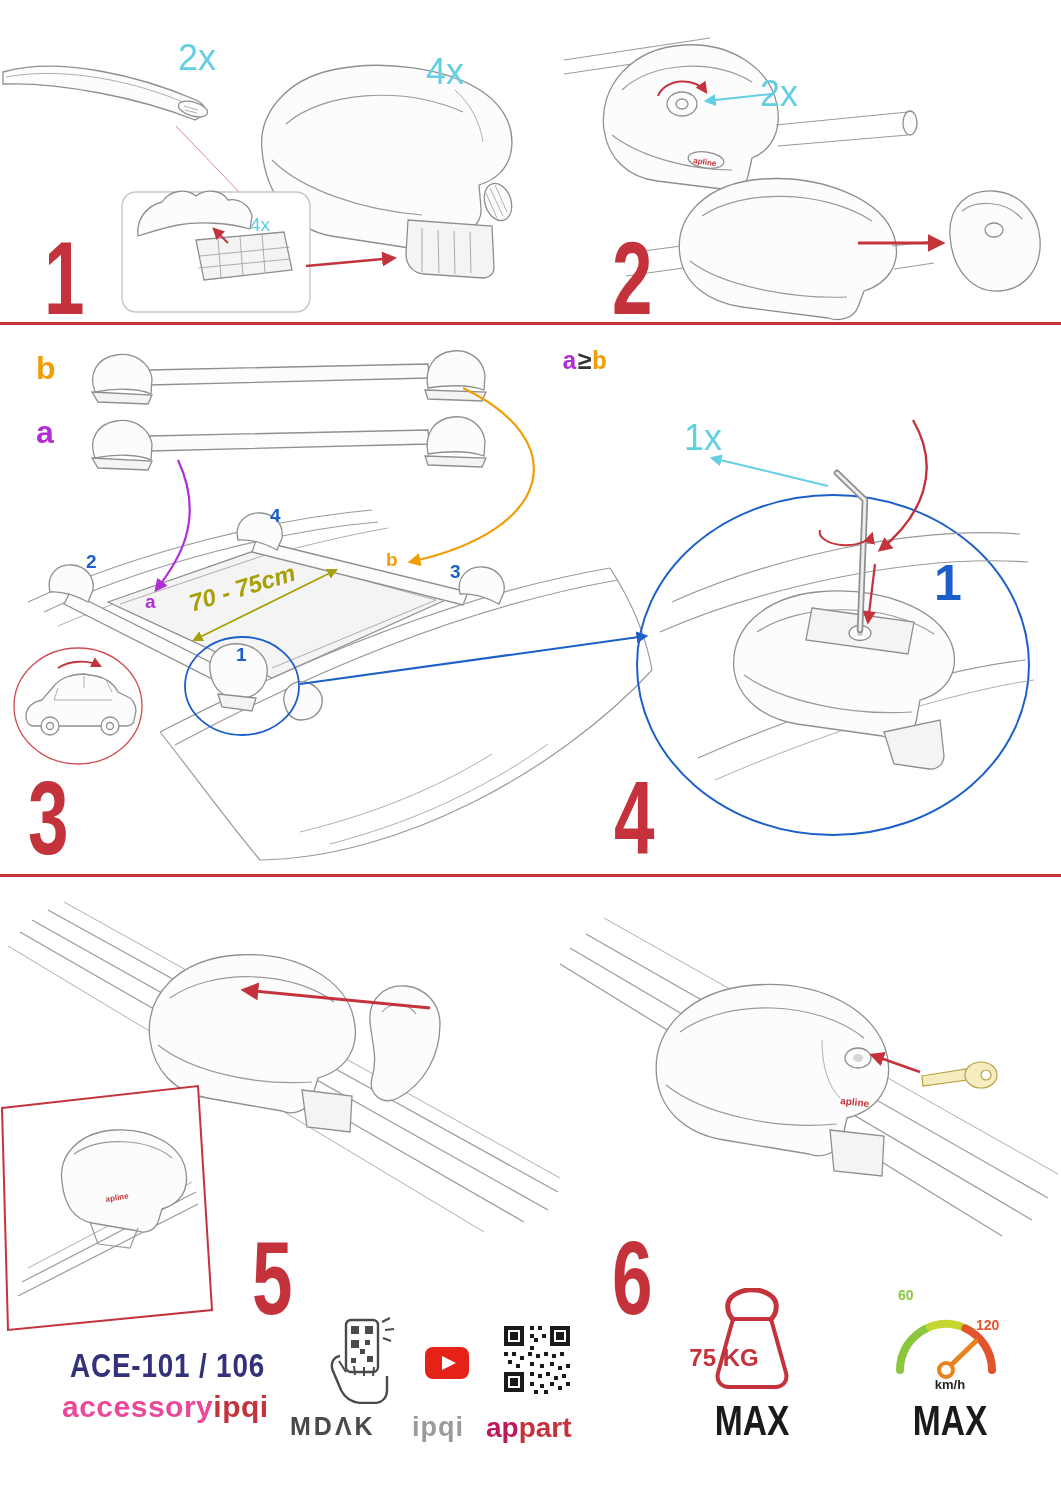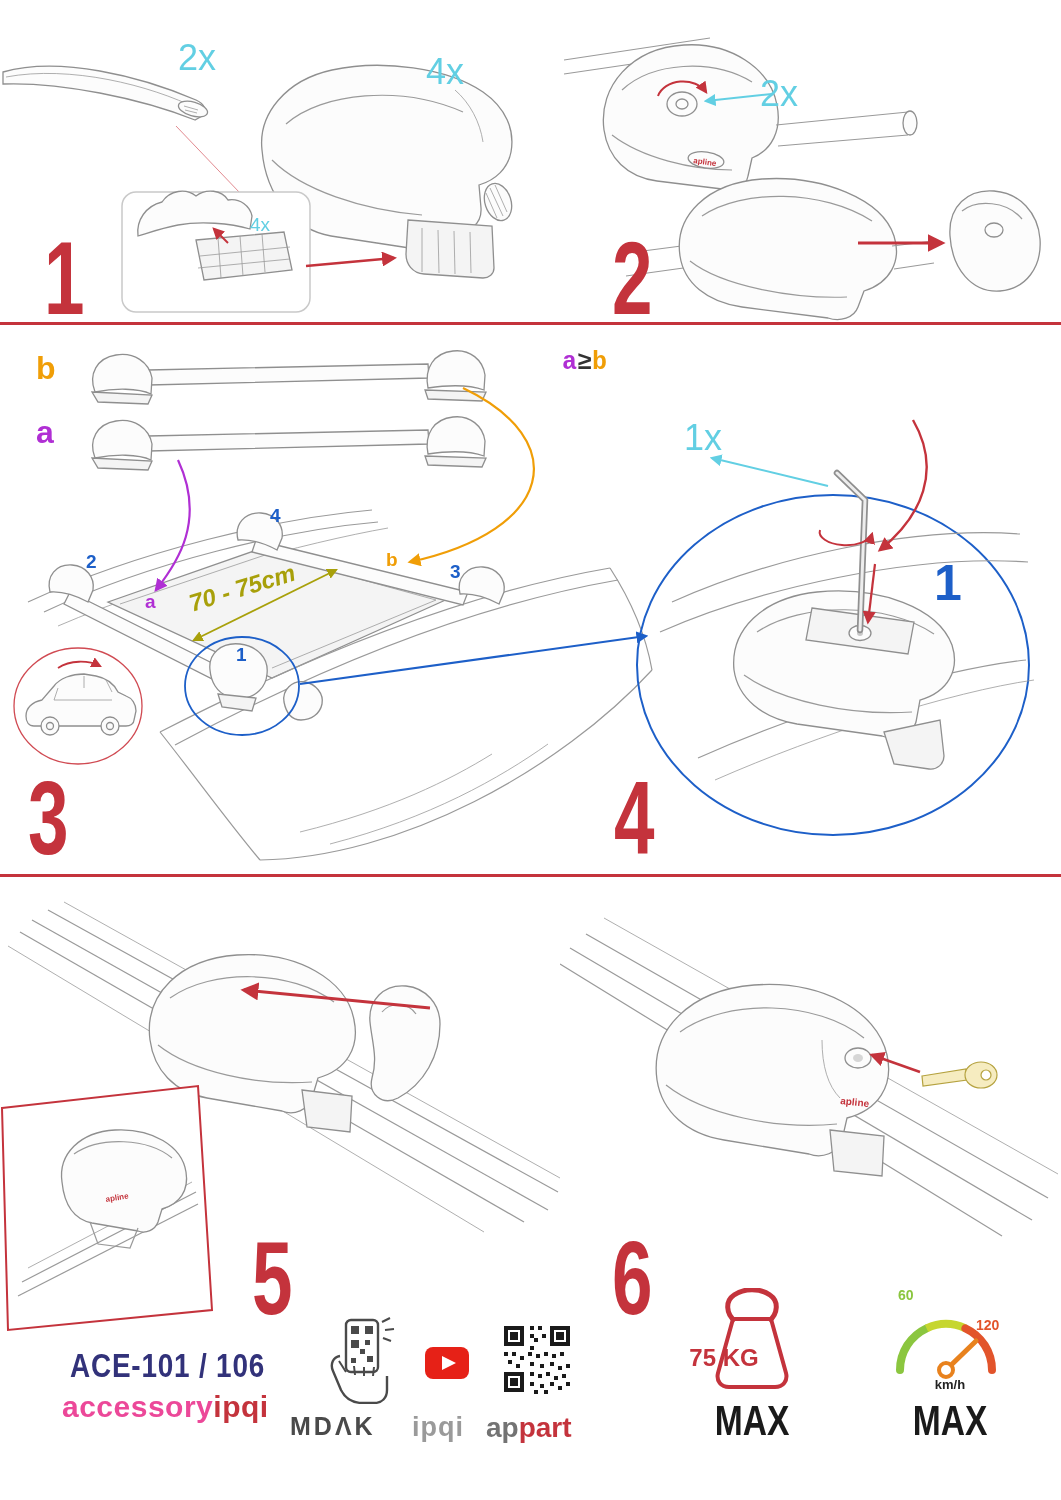--- a/index.html
+++ b/index.html
@@ -24,21 +24,21 @@
   .cond{font-size:25px;font-weight:700;font-family:Liberation Mono, monospace}
   .seq{color:var(--blue);font-size:46px;font-weight:700}
   .big1{color:var(--blue);font-size:50px;font-weight:700}
 
   .model{color:var(--navy);font-size:34px;font-weight:700;transform:scaleX(.82);transform-origin:left top;letter-spacing:1px}
   .brandline{font-size:30px;font-weight:700;letter-spacing:.5px}
   .brandline .g{color:#ec4899}.brandline .r{color:var(--red)}
   .mdak{color:#4a4a4a;font-size:25px;font-weight:700;letter-spacing:3px}
   .ipqi{color:#9a9a9a;font-size:27px;font-weight:700;letter-spacing:1px}
   .apline{font-size:28px;font-weight:700}
-  .apline .g{color:#737373}.apline .r{color:var(--red)}
+  .apline .g{color:#be185d}.apline .r{color:var(--red)}
   .kgval{color:var(--red);font-size:24px;font-weight:700;text-align:center}
   .maxtxt{color:#1a1a1a;font-size:42px;font-weight:700;text-align:center;transform:scaleX(.8);transform-origin:center top}
   .sp60{color:var(--green);font-size:14px;font-weight:700}
   .sp120{color:var(--rust);font-size:14px;font-weight:700}
   .spunit{color:#222;font-size:13px;font-weight:600;text-align:center}
 
   
   .sk{fill:#fcfcfc;stroke:#8f8f8f;stroke-width:1.3}
   .skn{fill:none;stroke:#9a9a9a;stroke-width:1.2}
   .thin{stroke-width:.8}

